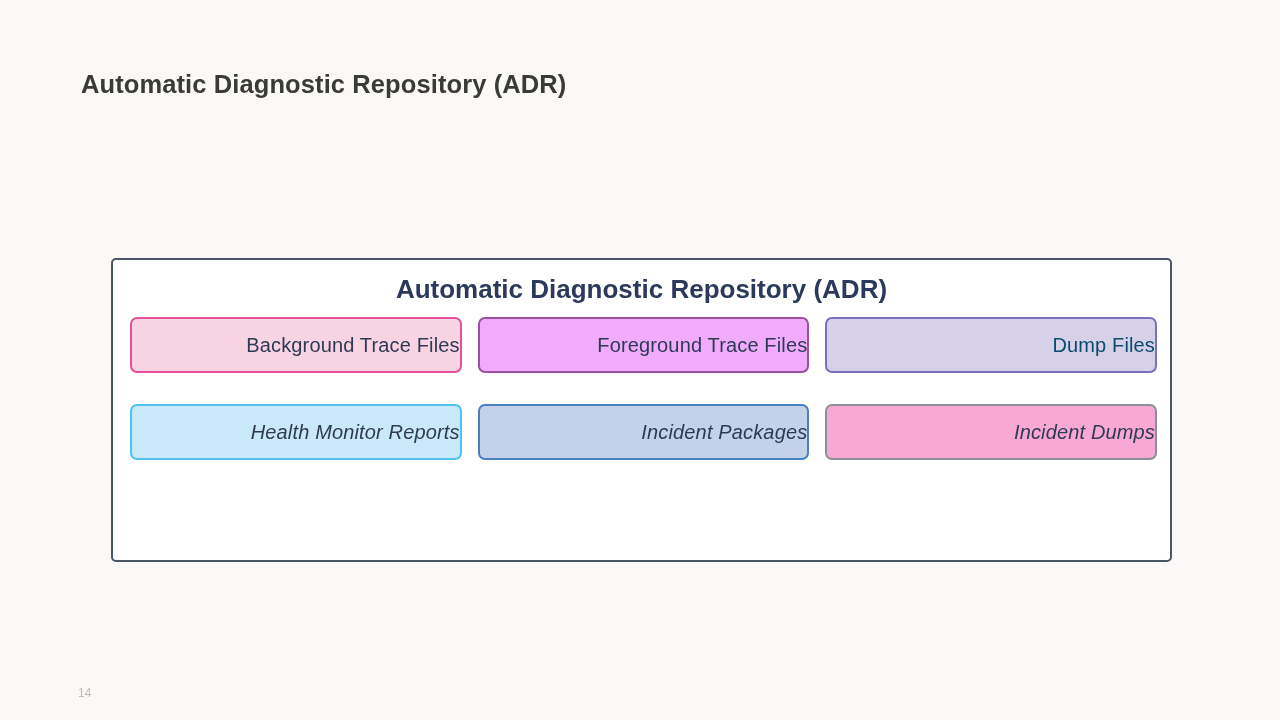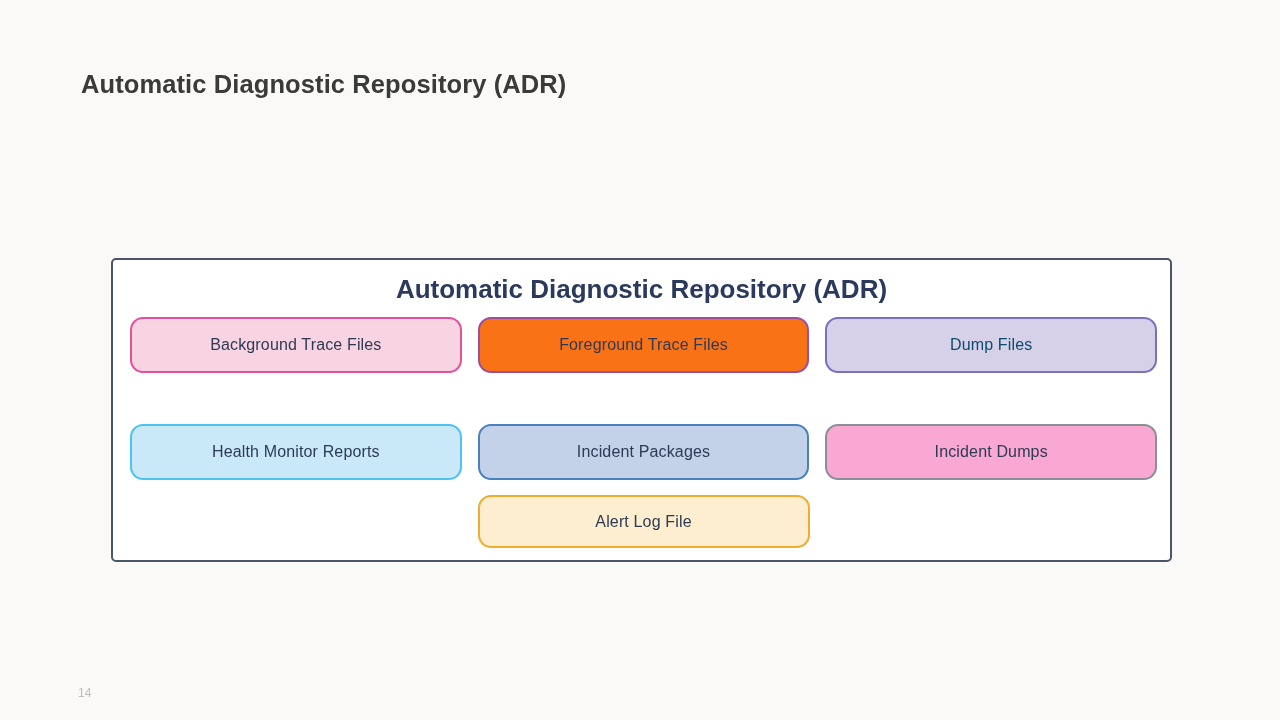--- a/index.html
+++ b/index.html
@@ -55,34 +55,34 @@
   
   .row {
     position: absolute;
     display: flex;
     left: 17px;
     width: 1027px;
     justify-content: flex-start;
     gap: 16px;
   }
   .row-1 { top: 57px; }
-  .row-2 { top: 164px; }
+  .row-2 { top: 144px; font-style: italic; }
   .row-3 { top: 235px; justify-content: center; }
 
   .node {
     box-sizing: border-box;
     width: 332px;
     height: 56px;
-    border-radius: 13px;
+    border-radius: 7px;
     border-width: 2px;
     border-style: solid;
     display: flex;
     align-items: center;
-    justify-content: center;
-    font-size: 16px;
+    justify-content: flex-end;
+    font-size: 20px;
     color: #2e3a54;
     letter-spacing: 0.15px;
     white-space: nowrap;
   }
   .row-3 .node { height: 53px; }
 
   
   .page-number {
     position: absolute;
     left: 78px;
@@ -97,41 +97,36 @@
 <div class="slide-title">Automatic Diagnostic Repository (ADR)</div>
 
 <div class="diagram" style="border-color: rgb(74, 85, 104); background: rgb(255, 255, 255);">
 
   <div class="diagram-title" style="color: rgb(43, 58, 92);">Automatic Diagnostic Repository (ADR)</div>
 
   <div class="row row-1">
     <div class="node" style="background: rgb(248, 211, 226); border-color: rgb(229, 80, 155); color: rgb(46, 58, 84);">
       <span>Background Trace Files</span>
     </div>
-    <div class="node" style="background: #f97316; border-color: rgb(155, 79, 160); color: rgb(46, 58, 84);">
+    <div class="node" style="background: #f0abfc; border-color: rgb(155, 79, 160); color: rgb(46, 58, 84);">
       <span>Foreground Trace Files</span>
     </div>
     <div class="node" style="background: rgb(214, 209, 232); border-color: rgb(123, 111, 190); color: #0c4a6e;">
       <span>Dump Files</span>
     </div>
   </div>
 
   <div class="row row-2">
     <div class="node" style="background: rgb(201, 233, 248); border-color: rgb(78, 195, 239); color: rgb(46, 58, 84);">
       <span>Health Monitor Reports</span>
     </div>
     <div class="node" style="background: rgb(195, 210, 232); border-color: rgb(72, 129, 189); color: rgb(46, 58, 84);">
       <span>Incident Packages</span>
     </div>
     <div class="node" style="background: #f9a8d4; border-color: rgb(138, 144, 150); color: rgb(46, 58, 84);">
       <span>Incident Dumps</span>
     </div>
   </div>
 
-  <div class="row row-3">
-    <div class="node" style="background: rgb(252, 238, 206); border-color: rgb(240, 171, 49); color: rgb(46, 58, 84);">
-      <span>Alert Log File</span>
-    </div>
-  </div>
 
 </div>
 
 <div class="page-number">14</div>
 
 </body></html>

